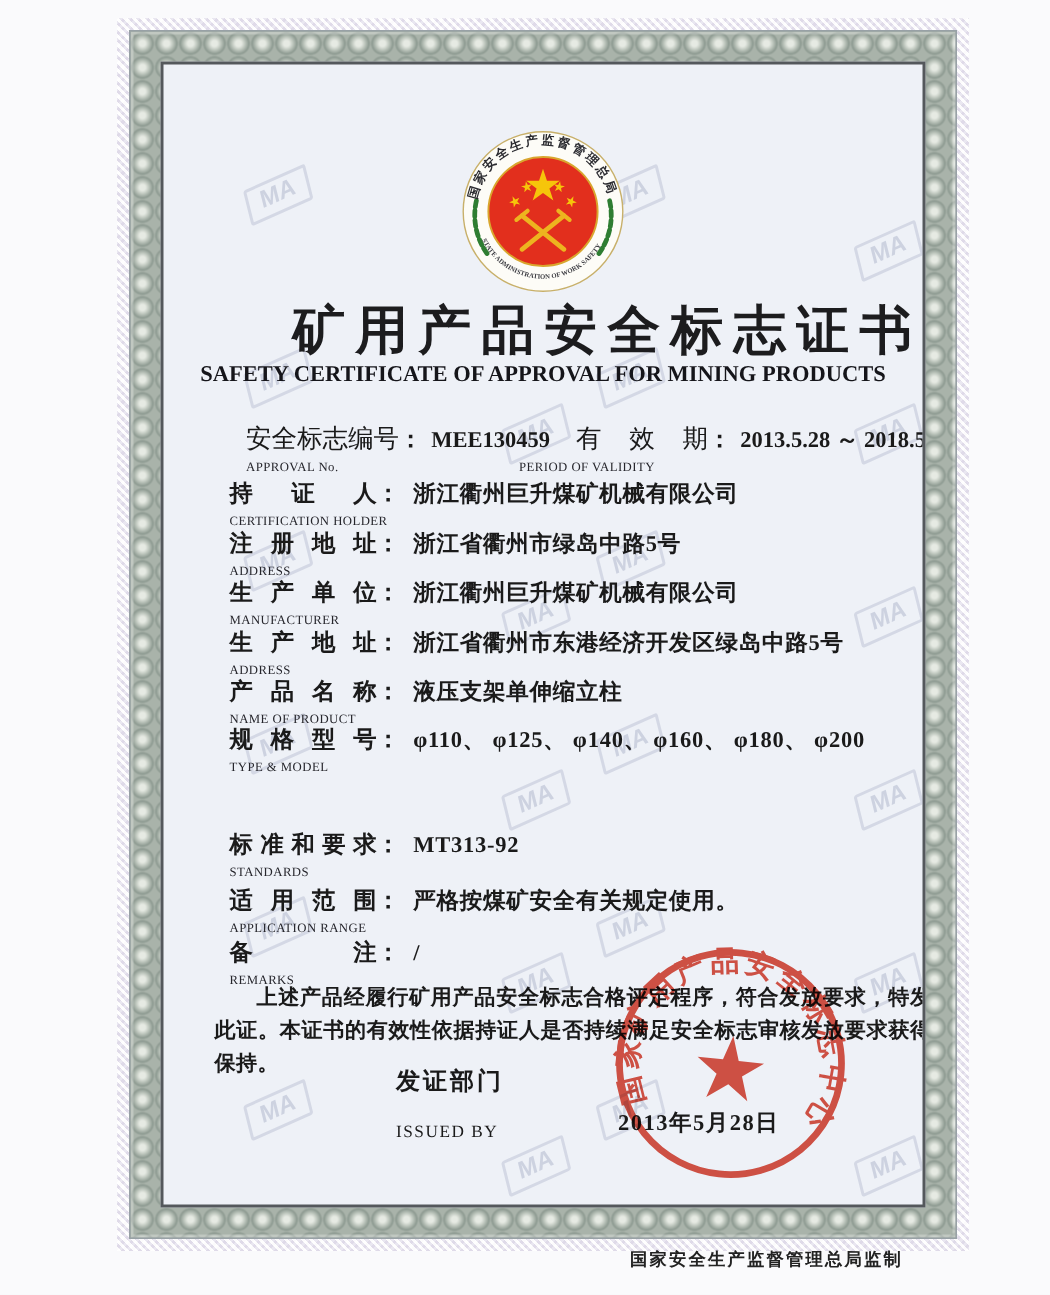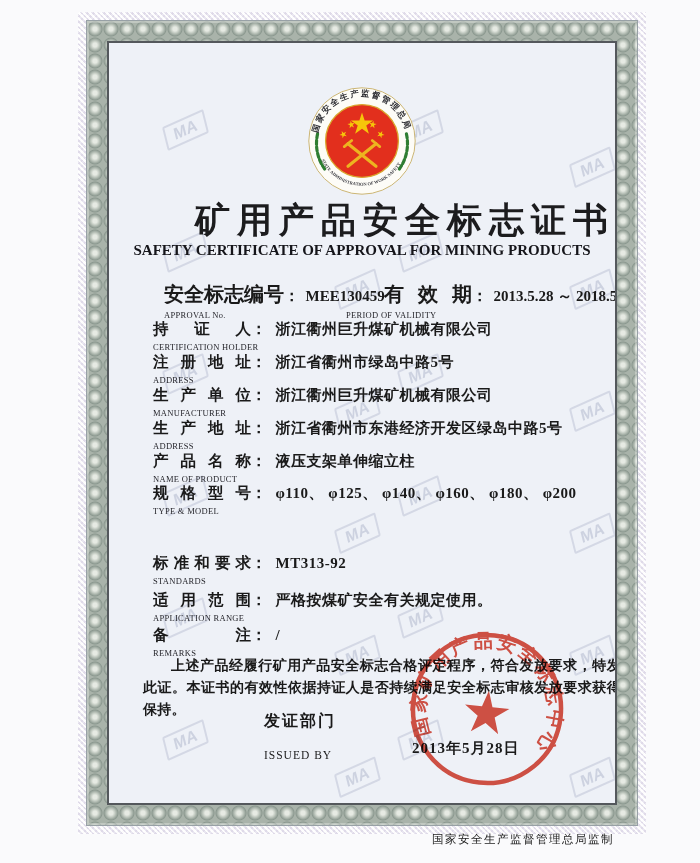--- a/index.html
+++ b/index.html
@@ -27,41 +27,41 @@
   
   .content{position:absolute;inset:0;z-index:1;}
   .emblem{position:absolute;left:50%;top:40px;transform:translateX(-50%);}
   .title{position:absolute;top:154px;left:0;right:0;text-align:right;font-size:35px;font-weight:bold;
     letter-spacing:7px;padding-left:7px;color:#1c1c1e;}
   .subtitle{position:absolute;top:199px;left:0;right:0;text-align:center;font-size:15px;font-weight:bold;
     color:#15151a;}
   .approw{position:absolute;top:238px;left:0;right:0;}
   .apgroup{position:absolute;white-space:nowrap;}
   .ap1{left:55px;} .ap2{left:237px;}
-  .aplabel{font-weight:bold;font-size:20px;}
+  .aplabel{font-weight:normal;font-size:17px;}
   .aplabel.just{display:inline-block;width:88px;text-align:justify;text-align-last:justify;margin-left:38px;}
   .apvalue{font-weight:bold;font-size:15px;margin-left:6px;}
   .apsub{font-size:8.5px;letter-spacing:.3px;color:#26262c;margin-top:2px;}
   .field{position:absolute;left:44px;right:16px;white-space:nowrap;}
   .flabel{display:inline-block;width:98px;text-align:justify;text-align-last:justify;
     font-weight:bold;font-size:15.5px;vertical-align:bottom;}
   .fcolon{font-weight:bold;font-size:15.5px;}
   .fvalue{font-weight:bold;font-size:15px;margin-left:9px;letter-spacing:.5px;}
   .fsub{font-size:8.5px;letter-spacing:.3px;color:#26262c;margin-top:2px;}
   .r0{top:276px}.r1{top:309px}.r2{top:342px}.r3{top:375px}.r4{top:408px}.r5{top:440px}
   .r6{top:510px}.r7{top:547px}.r8{top:582px}
   .statement{position:absolute;top:612px;left:34px;width:478px;font-size:14px;font-weight:600;
     line-height:1.58;letter-spacing:.3px;text-indent:2em;text-align:justify;white-space:normal;}
   .dept{position:absolute;top:668px;left:155px;width:230px;text-align:left;}
   .dept-zh{font-size:16px;font-weight:bold;letter-spacing:2px;}
   .dept-en{font-size:11.5px;letter-spacing:1px;margin-top:17px;}
   .issue-date{position:absolute;top:696px;left:303px;font-size:15px;font-weight:bold;letter-spacing:1px;}
   .seal{position:absolute;left:402px;top:624px;z-index:3;opacity:.88;mix-blend-mode:multiply;
     transform:rotate(6deg);}
-  .footer{position:absolute;top:832px;right:86px;font-size:11.5px;font-weight:normal;
+  .footer{position:absolute;top:832px;right:98px;font-size:11.5px;font-weight:bold;
     letter-spacing:1.5px;color:#222;z-index:2;}
 </style>
 </head>
 <body>
 
 <div class="page">
   <div class="texture">
     <div class="band">
       <div class="inner">
 

